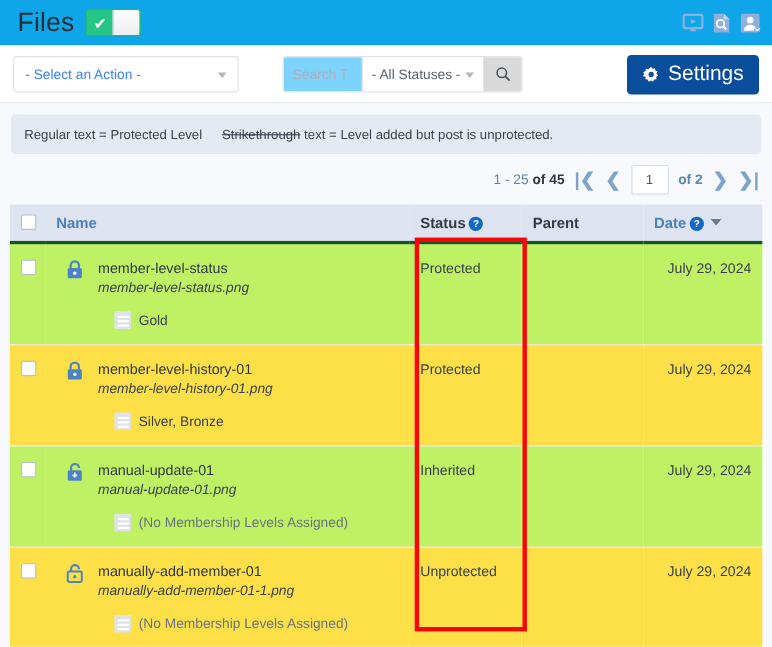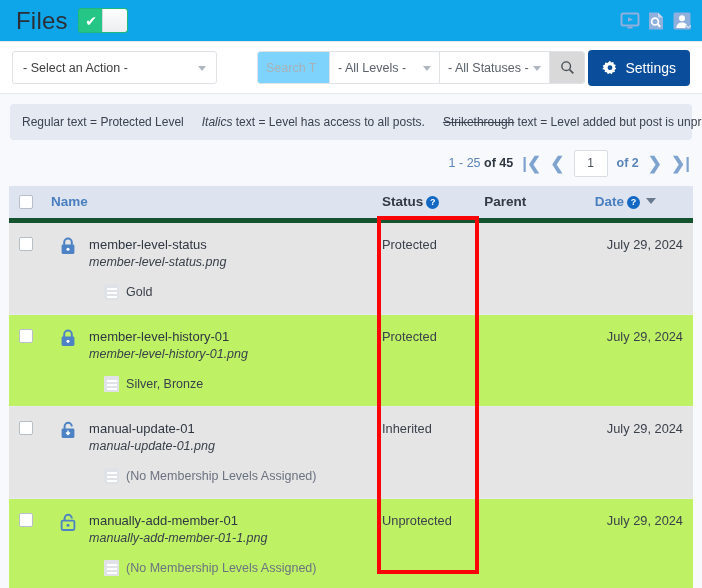--- a/index.html
+++ b/index.html
@@ -67,21 +67,21 @@
     display: flex; align-items: center;
     padding: 0 12px;
   }
   .select-action {
     width: 205px; height: 33px;
     background: #fff;
     border: 1px solid #dfe3e8;
     border-radius: 3px;
     display: flex; align-items: center;
     padding: 0 10px;
-    font-size: 12.5px; color: #404040;
+    font-size: 12.5px; color: #3b82f6;
     cursor: pointer;
     position: relative;
   }
   .caret {
     width: 0; height: 0;
     border-left: 4px solid transparent;
     border-right: 4px solid transparent;
     border-top: 5px solid #b0b7c0;
     position: absolute; right: 10px; top: 50%; margin-top: -2px;
   }
@@ -120,21 +120,21 @@
     display: flex; align-items: center; justify-content: center;
     cursor: pointer;
   }
   .settings-btn {
     margin-left: auto;
     height: 36px;
     background: #0a4e9b;
     border-radius: 4px;
     display: flex; align-items: center; gap: 7px;
     padding: 0 14px;
-    color: #fff; font-size: 14px;
+    color: #fff; font-size: 19px;
     cursor: pointer;
   }
 
   
   .legend-wrap { padding: 10px 10px 0 10px; }
   .legend {
     background: #e4e9f2;
     border-radius: 4px;
     height: 36px;
     display: flex; align-items: center;
@@ -171,21 +171,21 @@
     font-family: "Liberation Sans", sans-serif;
     outline: none;
   }
   .pg-of { color: #5b84b8; font-weight: 600; }
 
   
   .table-wrap { padding: 0 9px; }
   .tbl { width: 100%; border-collapse: collapse; table-layout: fixed; }
   .tbl thead th {
     background: #dde4ef;
-    border-bottom: 5px solid #14532d;
+    border-bottom: 3px solid #14532d;
     height: 34px;
     font-size: 13.5px;
     font-weight: 700;
     text-align: left;
     padding: 0 10px;
     vertical-align: middle;
   }
   th.c-chk { width: 32px; padding-left: 10px; }
   th.c-name { width: 330px; color: #4a7fbf; }
   th.c-status { width: 102px; color: #333a44; }
@@ -215,22 +215,22 @@
   }
 
   .tbl tbody td {
     border-bottom: 1px solid #e6eaf0;
     vertical-align: top;
     padding: 14px 10px 14px 10px;
     font-size: 12.8px;
     color: #3a414b;
     height: 84px;
   }
-  .tbl tbody tr.odd td { background: #e5e5e5; }
-  .tbl tbody tr.even td { background: #bef264; }
+  .tbl tbody tr.odd td { background: #bef264; }
+  .tbl tbody tr.even td { background: #fde047; }
   td.c-chk { padding-left: 10px; padding-top: 17px; }
   td.c-date { text-align: right; }
 
   .chk {
     width: 14px; height: 14px;
     border: 1px solid #b7bec7;
     border-radius: 2px;
     background: #fff;
     display: block;
     cursor: pointer;
@@ -306,24 +306,20 @@
 
   <div class="toolbar">
     <div class="select-action">
       <span>- Select an Action -</span>
       <span class="caret"></span>
     </div>
 
     <div class="filtergroup">
       <input class="search-input" type="text" placeholder="Search T" style="">
       <div class="fsel">
-        <span>- All Levels -</span>
-        <span class="caret"></span>
-      </div>
-      <div class="fsel">
         <span>- All Statuses -</span>
         <span class="caret"></span>
       </div>
       <div class="search-btn">
         <svg width="15" height="15" viewBox="0 0 16 16">
           <circle cx="6.6" cy="6.6" r="4.6" fill="none" stroke="#4a5159" stroke-width="1.5"></circle>
           <line x1="10.2" y1="10.2" x2="14.2" y2="14.2" stroke="#4a5159" stroke-width="1.7"></line>
         </svg>
       </div>
     </div>
@@ -333,21 +329,20 @@
         <path fill="#ffffff" d="M10 0.8l1.5 2.3 2.7-.6.5 2.7 2.6 1-1.3 2.4 1.8 2.1-2.2 1.7.5 2.7-2.8.2-1.2 2.5-2.4-1.4-2.4 1.4-1.2-2.5-2.8-.2.5-2.7L0.4 11.4 2.2 9.3 0.9 6.9l2.6-1 .5-2.7 2.7.6z"></path>
         <circle cx="10" cy="9.6" r="3" fill="#0a4e9b"></circle>
       </svg>
       <span>Settings</span>
     </div>
   </div>
 
   <div class="legend-wrap">
     <div class="legend">
       <span class="seg">Regular text = Protected Level</span>
-      <span class="seg"><i>Italics</i><span> text = Level has access to all posts.</span></span>
       <span class="seg"><s>Strikethrough</s><span> text = Level added but post is unprotected.</span></span>
     </div>
   </div>
 
   <div class="pagination">
     <span class="pg-count">
       <span class="rng">1 - 25</span>
       <b>of</b>
       <b>45</b>
     </span>

